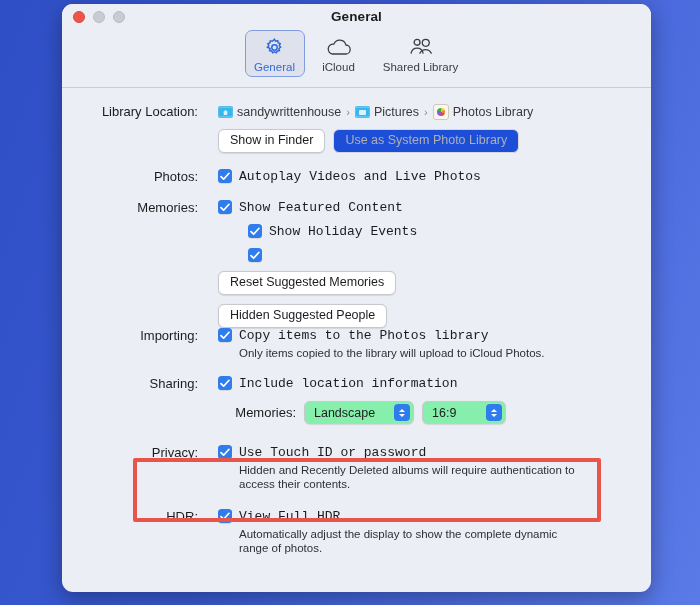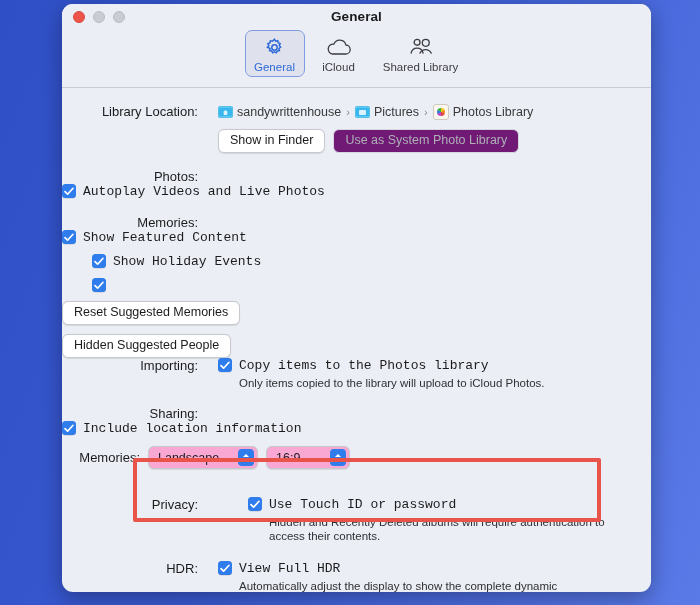--- a/index.html
+++ b/index.html
@@ -198,21 +198,21 @@
     background: #ffffff;
     border: 0.5px solid #c7c9cf;
     border-radius: 6px;
     padding: 3px 11px 4px 11px;
     box-shadow: 0 0.5px 1px rgba(0,0,0,0.10);
     font-family: "Liberation Sans", sans-serif;
     line-height: 15px;
   }
   .btn.disabled {
     color: #aeb0b6;
-    background: #701a75;
+    background: #1d4ed8;
     box-shadow: none;
     border-color: #d6d8de;
   }
 
   
   .check-line {
     display: flex;
     gap: 7px;
     font-family: Liberation Mono, monospace;
   }
@@ -245,21 +245,21 @@
   }
   .selrow .sellab {
     font-size: 13px;
     color: #1c1c1e;
     width: 78px;
     text-align: right;
   }
   .popup {
     display: inline-flex;
     align-items: center;
-    background: #f9a8d4;
+    background: #86efac;
     border: 0.5px solid #c7c9cf;
     border-radius: 6px;
     box-shadow: 0 0.5px 1px rgba(0,0,0,0.10);
     padding: 2px 3px 2px 9px;
     gap: 8px;
   }
   .popup .pv {
     font-size: 12.5px;
     color: #1c1c1e;
     white-space: nowrap;
@@ -287,21 +287,21 @@
 
   
   .annot {
     position: absolute;
     border: 4px solid #e8544a;
     border-radius: 2px;
     pointer-events: none;
     box-sizing: border-box;
   }
 
-  .sec { margin-top: 16px; flex-direction: column; }
+  .sec { margin-top: 16px; }
 </style>
 </head>
 <body>
 
 <div class="window">
 
   <div class="titlebar">
     <div class="traffic">
       <div class="light close"></div>
       <div class="light min"></div>
@@ -463,21 +463,21 @@
             <span class="pv">16:9</span>
             <span class="chev">
                 <i class="up"></i>
                 <i class="dn"></i>
               </span>
           </span>
         </div>
       </div>
     </div>
 
-    <div class="row" style="margin-top:28px;gap:30px;">
+    <div class="row" style="margin-top:21px;">
       <div class="lab">Privacy:</div>
       <div class="fields">
         <div class="check-line">
           <span class="cbox">
             <svg width="10" height="9" viewBox="0 0 10 9">
                 <path d="M1 4.6L3.6 7.2 9 1.3" stroke="#fff" stroke-width="1.7" fill="none" stroke-linecap="round" stroke-linejoin="round"></path>
               </svg>
           </span>
           <span class="ctext">Use Touch ID or password</span>
         </div>

